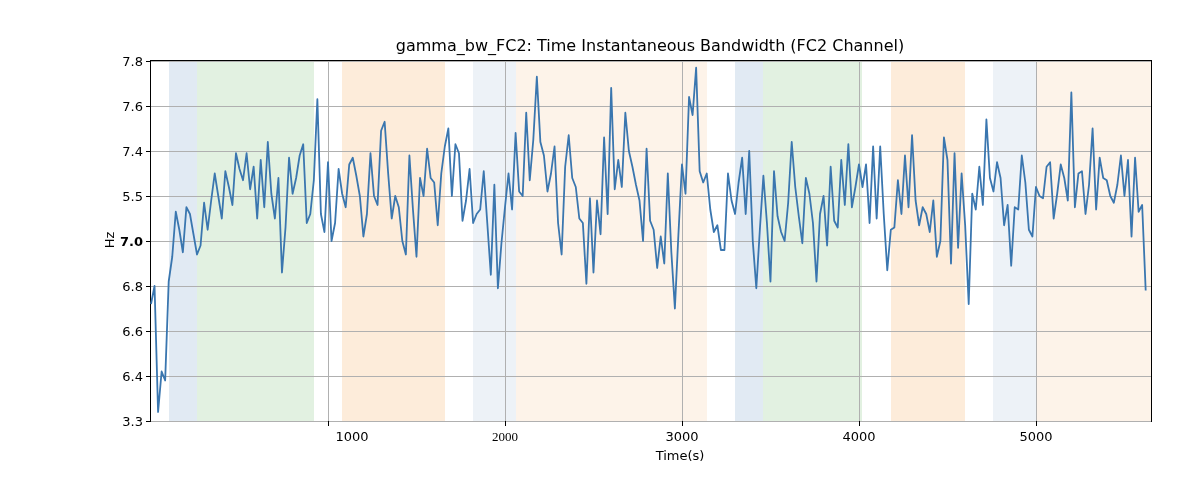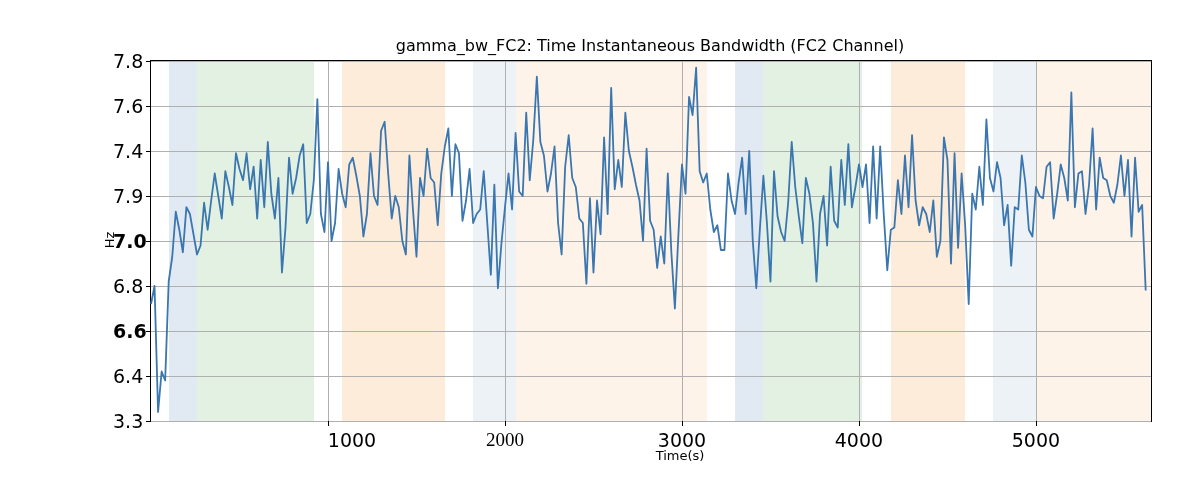--- a/index.html
+++ b/index.html
@@ -48,21 +48,21 @@
 
   .tick {
     position: absolute;
     background: #000;
   }
   .tick.x { width: 1px; height: 5px; bottom: -5px; }
   .tick.y { height: 1px; width: 5px; left: -5px; }
 
   .tick-label {
     position: absolute;
-    font-size: 19px;
+    font-size: 13px;
     color: #000;
   }
   .tick-label.x { transform: translateX(-50%); }
   .tick-label.y { transform: translateY(-50%); text-align: right; }
 
   .axis-label {
     position: absolute;
     font-size: 13px;
     color: #000;
   }
@@ -143,27 +143,27 @@
       <div class="tick-label x" style="left: 530.973px; top: 368px;">3000</div>
       <div class="tick x" style="left: 707.965px;"></div>
       <div class="tick-label x" style="left: 707.965px; top: 368px;">4000</div>
       <div class="tick x" style="left: 884.956px;"></div>
       <div class="tick-label x" style="left: 884.956px; top: 368px;">5000</div>
       <div class="tick y" style="top: 360px;"></div>
       <div class="tick-label y" style="top: 360px; left: -38px; width: 30px;">3.3</div>
       <div class="tick y" style="top: 315px;"></div>
       <div class="tick-label y" style="top: 315px; left: -38px; width: 30px;">6.4</div>
       <div class="tick y" style="top: 270px;"></div>
-      <div class="tick-label y" style="top: 270px; left: -38px; width: 30px; font-weight: bold;">6.6</div>
+      <div class="tick-label y" style="top: 270px; left: -38px; width: 30px;">6.6</div>
       <div class="tick y" style="top: 225px;"></div>
       <div class="tick-label y" style="top: 225px; left: -38px; width: 30px;">6.8</div>
       <div class="tick y" style="top: 180px;"></div>
       <div class="tick-label y" style="top: 180px; left: -38px; width: 30px; font-weight: bold;">7.0</div>
       <div class="tick y" style="top: 135px;"></div>
-      <div class="tick-label y" style="top: 135px; left: -38px; width: 30px;">7.9</div>
+      <div class="tick-label y" style="top: 135px; left: -38px; width: 30px;">5.5</div>
       <div class="tick y" style="top: 90px;"></div>
       <div class="tick-label y" style="top: 90px; left: -38px; width: 30px;">7.4</div>
       <div class="tick y" style="top: 45px;"></div>
       <div class="tick-label y" style="top: 45px; left: -38px; width: 30px;">7.6</div>
       <div class="tick y" style="top: 0px;"></div>
       <div class="tick-label y" style="top: 0px; left: -38px; width: 30px;">7.8</div>
     </div>
 
 </div>
 

